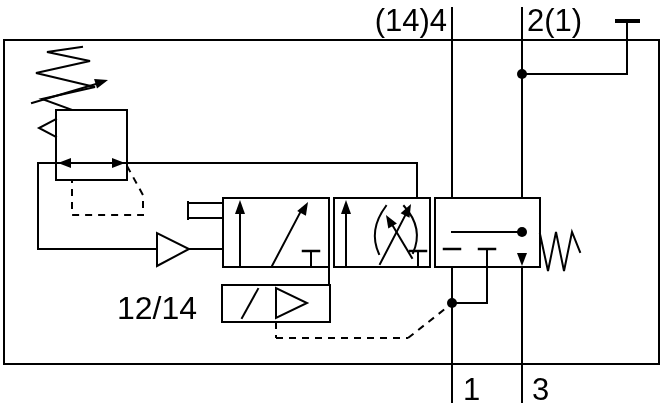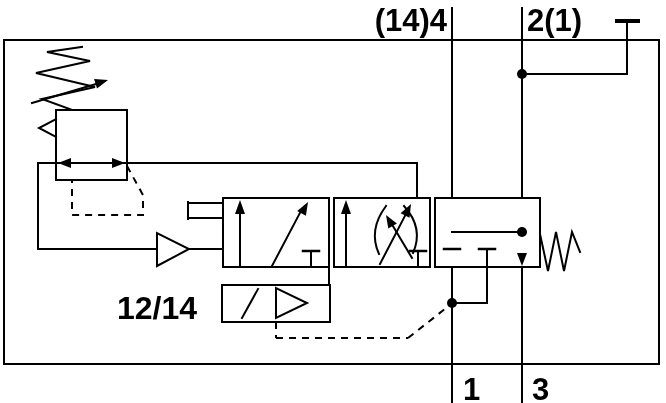--- a/index.html
+++ b/index.html
@@ -1,16 +1,16 @@
 <!DOCTYPE html>
 <html><head>
 <meta charset="utf-8">
 <style>
   html,body { margin:0; padding:0; background:#ffffff; }
-  .stage { position:relative; width:666px; height:403px; background:#ffffff; overflow:hidden;font-weight:bold; }
+  .stage { position:relative; width:666px; height:403px; background:#ffffff; overflow:hidden; }
   svg { display:block; }
   .ln  { fill:none; stroke:#000; stroke-width:2; stroke-linecap:square; }
   .ln25{ stroke-width:2.5; }
   .ln4 { stroke-width:4; }
   .dash{ fill:none; stroke:#000; stroke-width:2; stroke-dasharray:7 6; stroke-linecap:butt; }
   .fl  { fill:#000; stroke:none; }
   .box { fill:#fff; stroke:#000; stroke-width:2; }
   .lbl { font-family:"Liberation Sans", sans-serif; font-size:31px; fill:#000; }
   .lbl-big { font-family:"Liberation Sans", sans-serif; font-size:32px; fill:#000; }
 </style>

